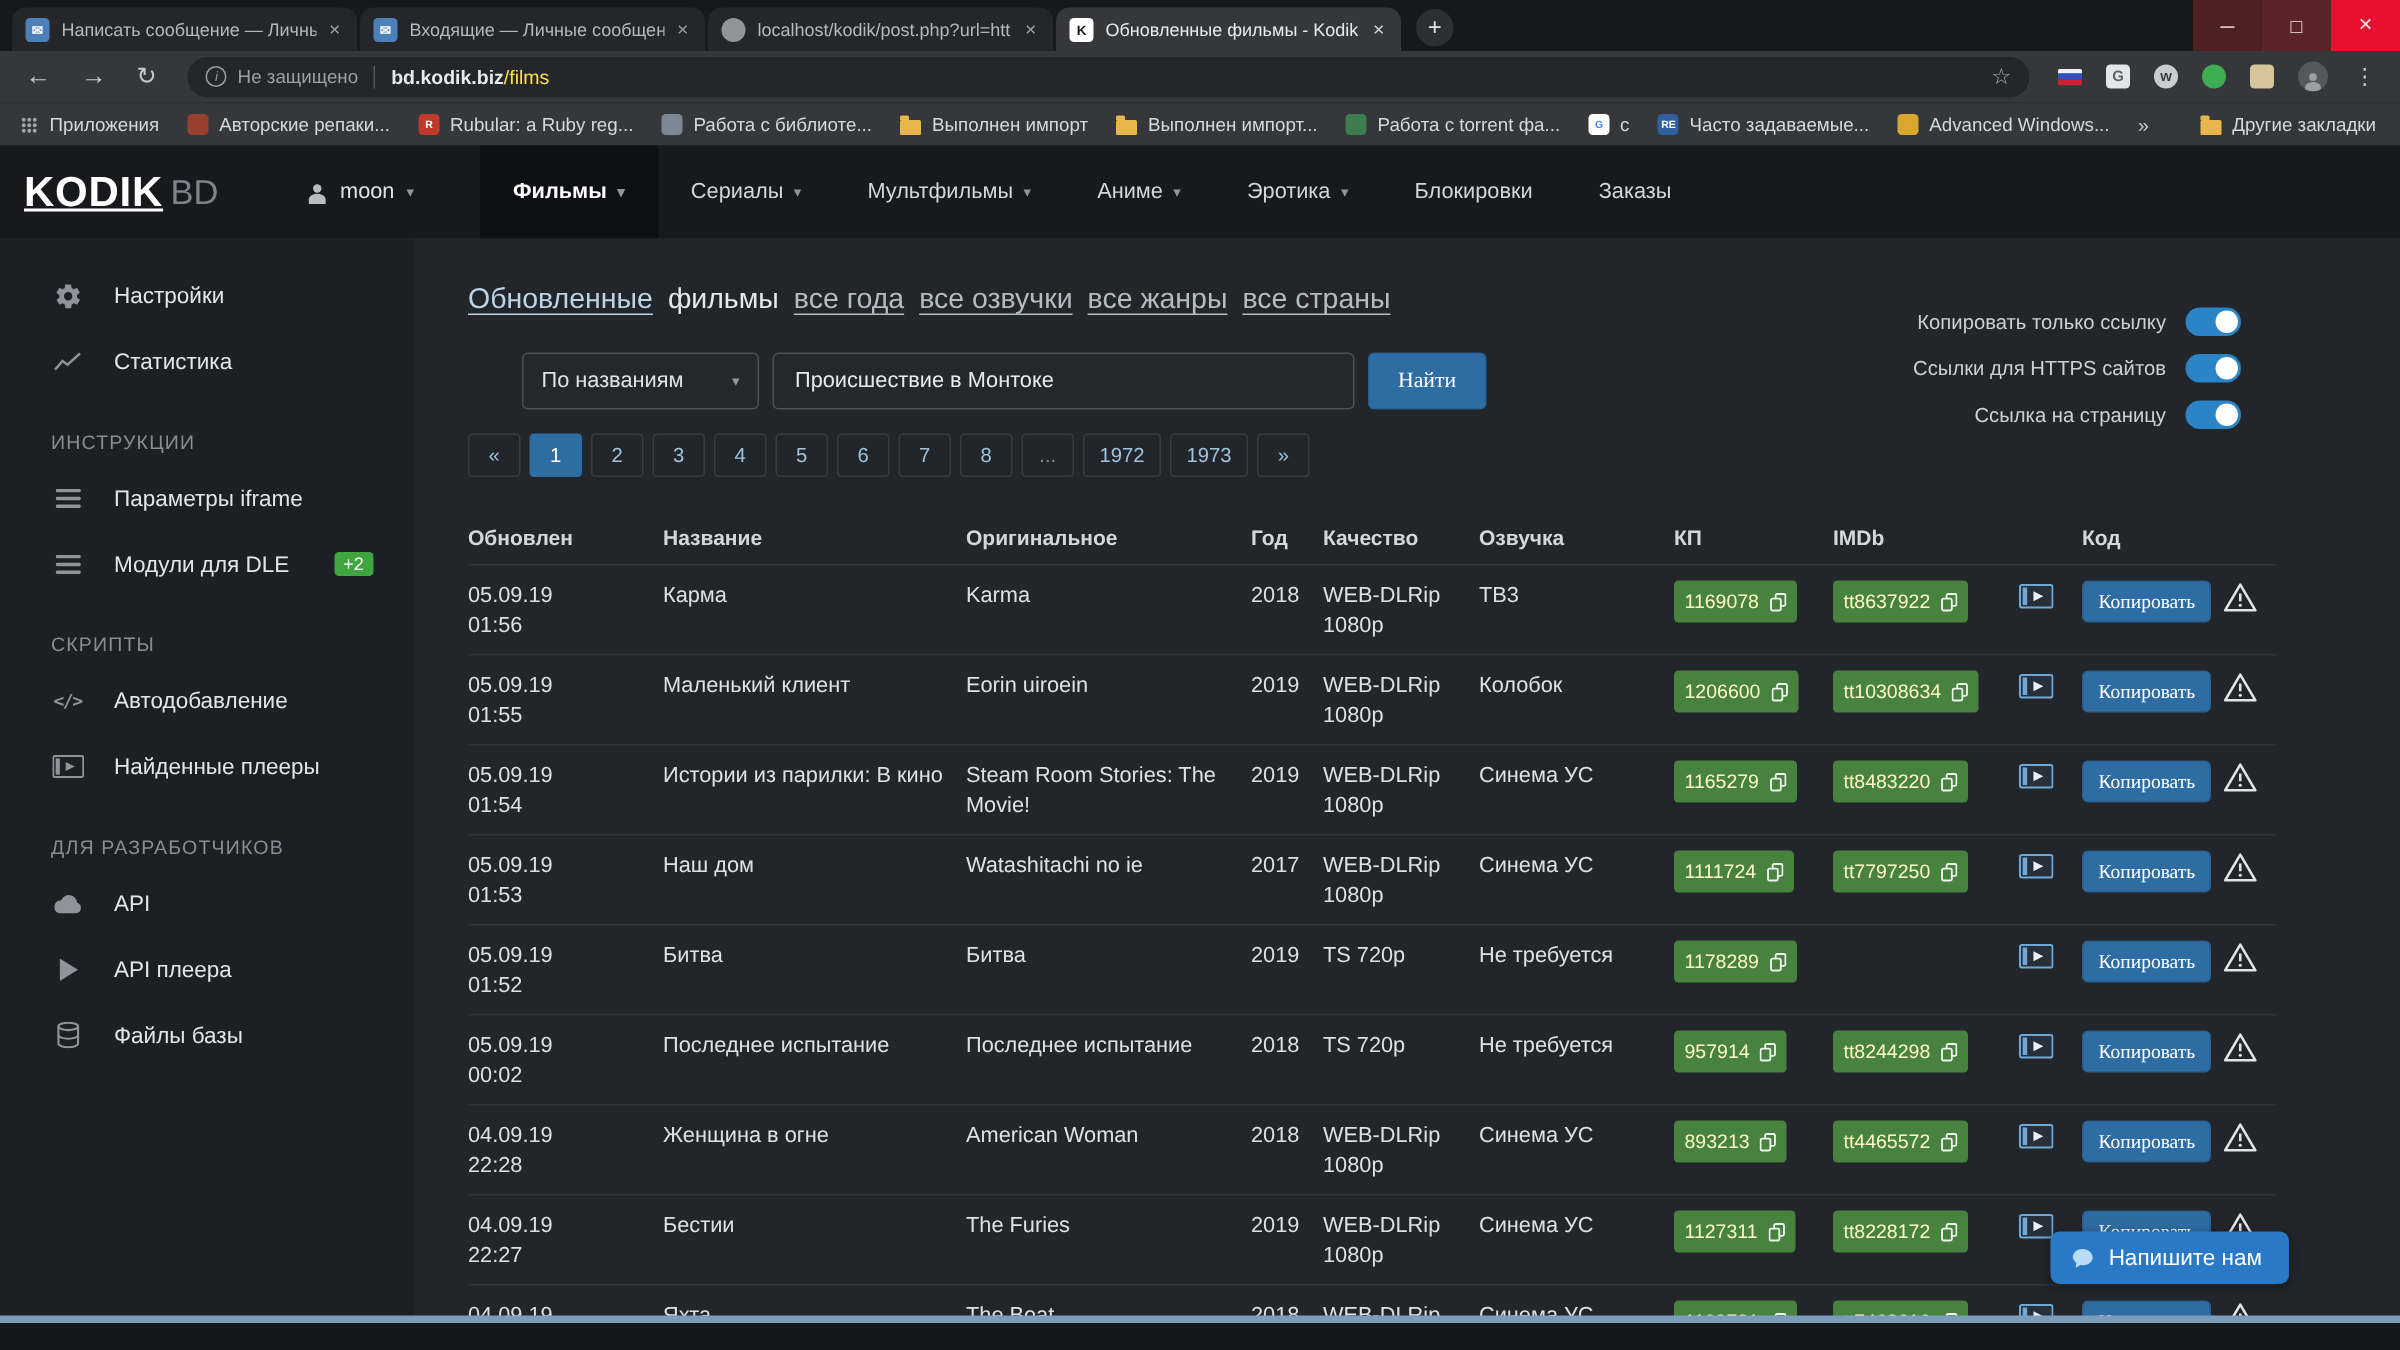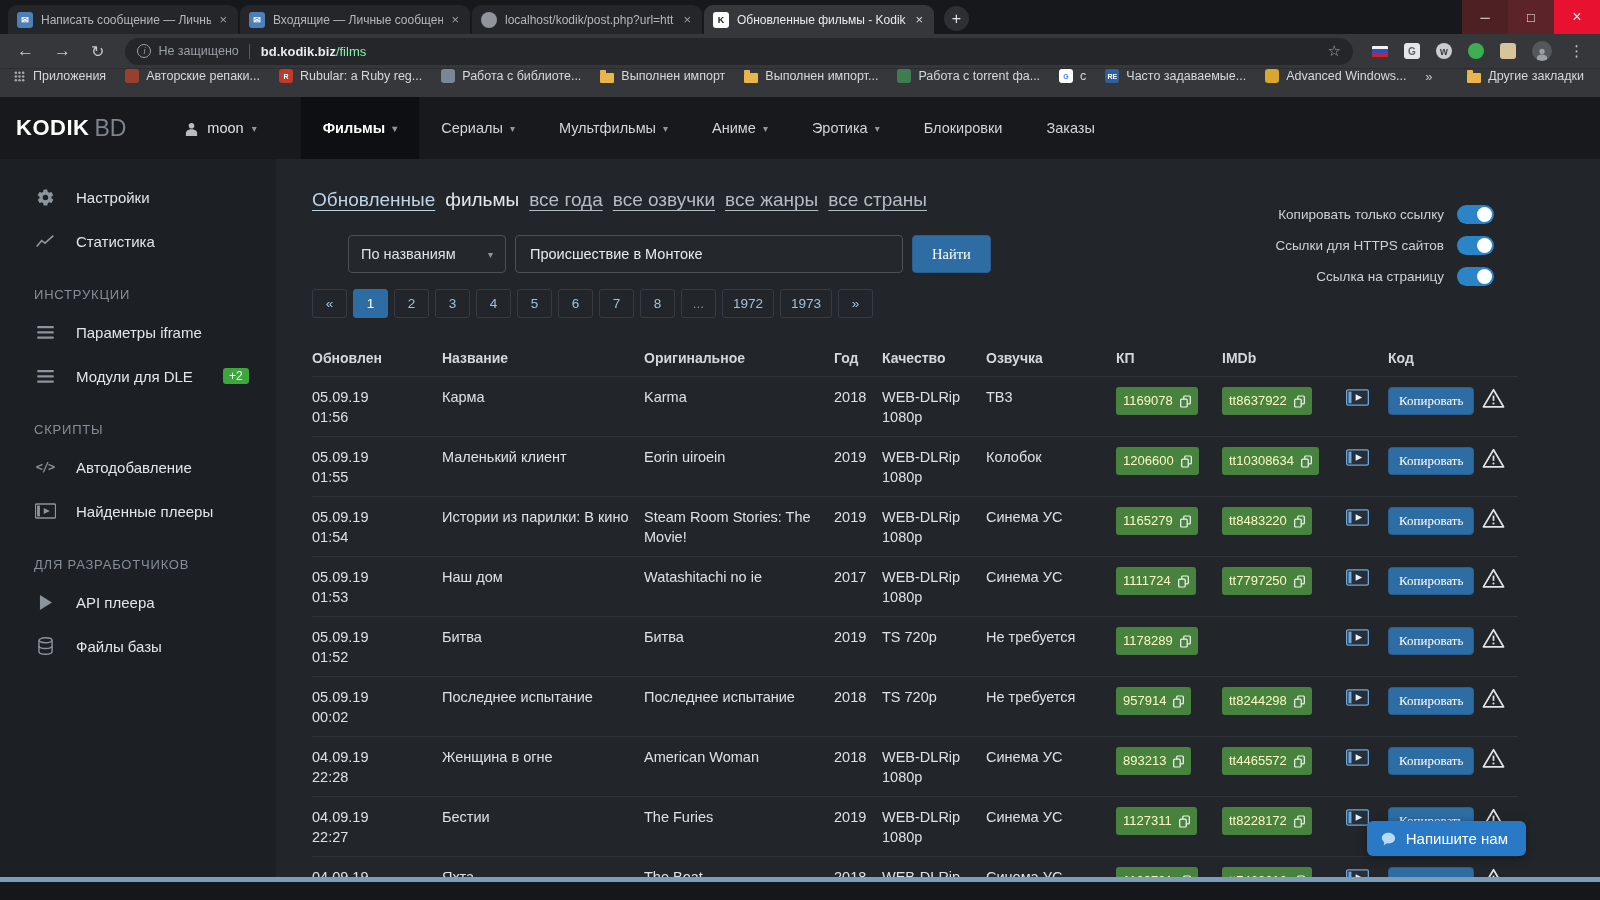--- a/index.html
+++ b/index.html
@@ -25,51 +25,51 @@
   .winbtn.close { background:#e8112f; font-size:16px; }
 
   .toolbar { height:34px; background:#35373b; display:flex; align-items:center; padding:0 10px; gap:6px; }
   .navico { color:#c6cace; font-size:17px; padding:0 7px; }
   .navico.reload { font-size:16px; }
   .addressbar { flex:1; height:27px; background:#24262a; border-radius:14px; display:flex; align-items:center; padding:0 12px; margin:0 8px; }
   .info-circle { width:14px; height:14px; border:1.4px solid #9aa0a6; border-radius:50%; color:#9aa0a6; font-size:9px; display:flex; align-items:center; justify-content:center; font-style:italic; flex:none; }
   .sec-text { color:#9aa0a6; font-size:12.5px; margin:0 10px 0 7px; white-space:nowrap; }
   .addr-div { width:1px; height:15px; background:#55585c; margin-right:11px; }
   .url { font-size:13px; color:#e8eaed; white-space:nowrap; }
-  .url .path { color:#86efac; }
+  .url .path { color:#fde047; }
   .addr-sp { flex:1; }
   .star { color:#a8adb2; font-size:15px; }
   .tb-ico { display:flex; align-items:center; justify-content:center; margin:0 5px; flex:none; }
   .flag { width:16px; height:11px; border-radius:1px; overflow:hidden; display:flex; flex-direction:column; }
   .flag span { flex:1; }
   .flag .f1{background:#f2f2f2;} .flag .f2{background:#2d4fc0;} .flag .f3{background:#cf2030;}
   .ext-sq { width:16px; height:16px; border-radius:3px; display:flex; align-items:center; justify-content:center; font-size:10px; font-weight:700; }
   .ext-translate { background:#e4e6e9; color:#5f6368; }
   .ext-w { background:#caccd0; color:#3a3d41; border-radius:50%; }
   .ext-green { background:#3fae52; border-radius:50%; }
   .ext-folder { background:#d8c49a; }
   .avatar { width:20px; height:20px; border-radius:50%; background:#54575c; display:flex; align-items:flex-end; justify-content:center; overflow:hidden; }
   .menu-dots { color:#c6cace; font-size:15px; padding:0 6px; }
 
-  .bookmarksbar { height:29px; background:#35373b; border-top:1px solid #2c2e32; display:flex; align-items:flex-start; padding:0 12px; font-size:12.5px; color:#d5d8dc; }
+  .bookmarksbar { height:29px; background:#35373b; border-top:1px solid #2c2e32; display:flex; align-items:center; padding:0 12px; font-size:12.5px; color:#d5d8dc; }
   .bm { display:flex; align-items:center; gap:7px; margin-right:19px; white-space:nowrap; }
   .bm-ico { width:14px; height:14px; border-radius:3px; display:flex; align-items:center; justify-content:center; font-size:7px; font-weight:700; flex:none; position:relative; }
   .bm .bm-grid { display:none; }
   .bm[data-kind="grid"] .bm-ico { background:transparent !important; }
   .bm[data-kind="grid"] .bm-grid { display:block; }
   .bm[data-kind="folder"] .bm-ico { background:#e8b64c; height:10px; margin-top:3px; border-radius:1px; }
   .bm[data-kind="folder"] .bm-ico::before { content:""; position:absolute; top:-3px; left:0; width:6px; height:3px; background:#e8b64c; border-radius:1px 1px 0 0; }
   .bm-chevron { color:#c6cace; font-size:13px; margin-right:14px; }
   .bm-spacer { flex:1; }
 
   
   .site { height:803px; display:flex; flex-direction:column; }
   .site-header { height:62px; background:#17191c; display:flex; align-items:stretch; flex:none; }
   .logo { display:flex; align-items:center; margin-left:16px; }
-  .logo-main { color:#ffffff; font-weight:700; font-size:22px; letter-spacing:.5px; }
+  .logo-main { color:#ffffff; font-weight:700; font-size:28px; letter-spacing:.5px;text-decoration:underline; }
   .logo-suffix { color:#7d848c; font-weight:400; font-size:23px; margin-left:5px; }
   .user-block { display:flex; align-items:center; gap:8px; margin-left:58px; color:#dfe3e6; font-size:14.5px; }
   .caret { color:#8f969d; font-size:10px; }
   .main-nav { display:flex; margin-left:44px; }
   .nav-item { display:flex; align-items:center; gap:7px; padding:0 22px; color:#d2d6da; font-size:14.5px; }
   .nav-item.active { background:#0d0f12; color:#ffffff; font-weight:700; }
 
   
   .site-body { flex:1; display:flex; min-height:0; }
   .sidebar { width:276px; flex:none; background:#1c1f23; padding-top:16px; }
@@ -384,20 +384,28 @@
                 <rect x="2.4" y="2.8" width="3.2" height="12.4" fill="#8d949c"></rect>
                 <path d="M10 5.5l7 3.5-7 3.5z" fill="#8d949c"></path>
               </svg>
             </span>
           <span class="side-label">Найденные плееры</span>
         </div>
 
         <div class="side-head">ДЛЯ РАЗРАБОТЧИКОВ</div>
         <div class="side-item">
           <span class="side-ico">
+              <svg width="22" height="15" viewBox="0 0 24 16" fill="#8d949c">
+                <path d="M19 7.3A6 6 0 0 0 7.4 5.6 4.8 4.8 0 0 0 5.6 14.9h12.8a3.9 3.9 0 0 0 .6-7.6z"></path>
+              </svg>
+            </span>
+          <span class="side-label">API</span>
+        </div>
+        <div class="side-item">
+          <span class="side-ico">
               <svg width="13" height="15" viewBox="0 0 14 16" fill="#8d949c">
                 <path d="M1 0l13 8L1 16z"></path>
               </svg>
             </span>
           <span class="side-label">API плеера</span>
         </div>
         <div class="side-item">
           <span class="side-ico">
               <svg width="17" height="18" viewBox="0 0 20 22" fill="none" stroke="#8d949c" stroke-width="1.7">
                 <ellipse cx="10" cy="4" rx="8" ry="3"></ellipse>

